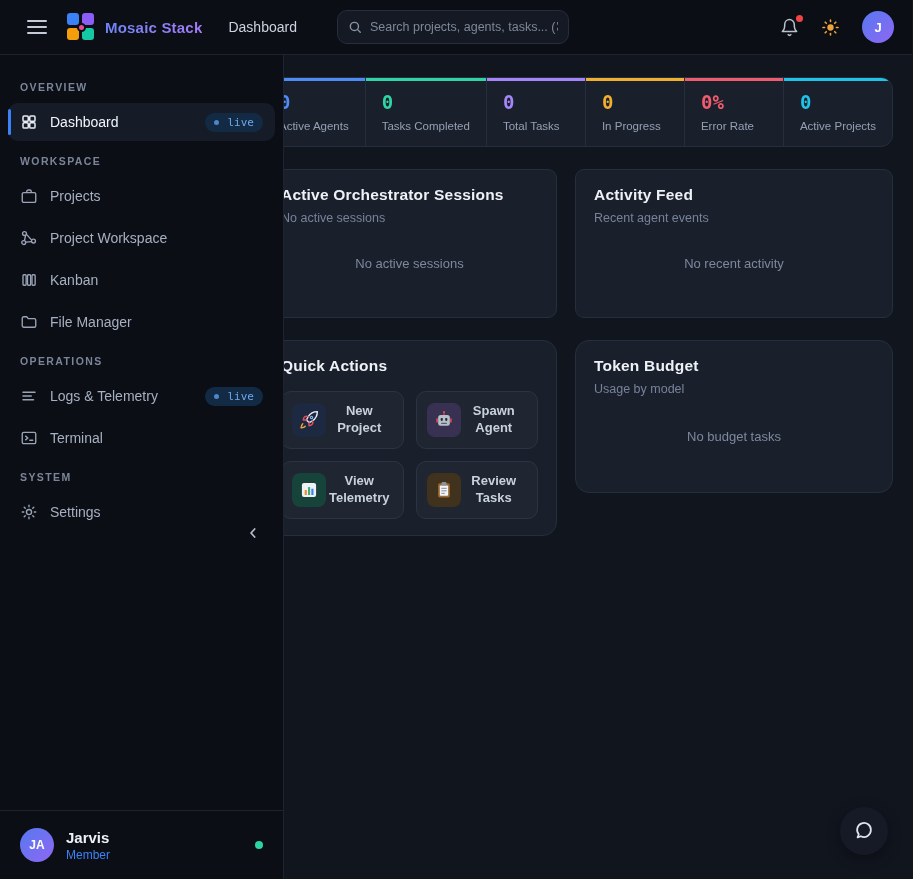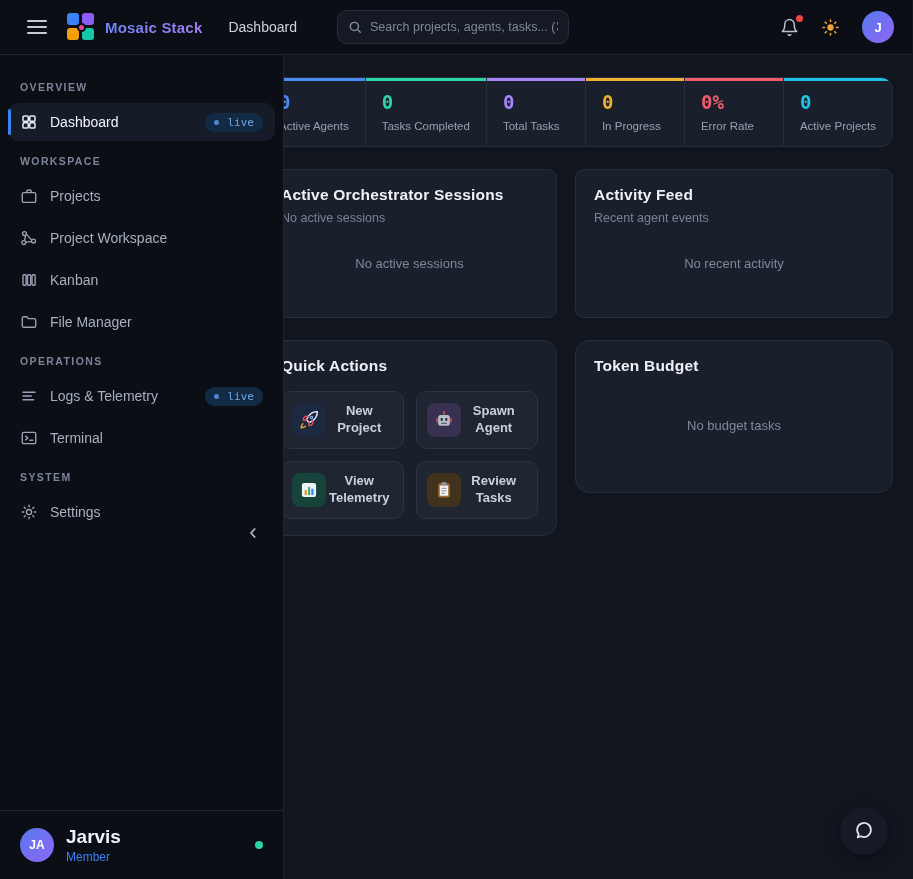--- a/index.html
+++ b/index.html
@@ -90,21 +90,21 @@
     position:absolute; left:0; right:0; bottom:0; height:69px;
     border-top:1px solid #1d2430; display:flex; align-items:center;
     padding:2px 20px; gap:12px;
   }
   .avatar-lg {
     width:34px; height:34px; border-radius:50%;
     background:linear-gradient(135deg,#5679f0,#8e67f3);
     display:flex; align-items:center; justify-content:center;
     font-size:12px; font-weight:bold; color:#fff;
   }
-  .user-name { font-size:19px; font-weight:bold; color:#eef1f7; }
+  .user-name { font-size:15px; font-weight:bold; color:#eef1f7; }
   .user-role { font-size:12px; color:#3b82f6; margin-top:2px; }
   .presence-dot { margin-left:auto; width:8px; height:8px; border-radius:50%; background:#2bd4a2; }
 
   
   .main { position:fixed; top:55px; left:240px; width:673px; height:824px; padding:22px 20px 0 22px; }
 
   .stats-row {
     display:flex; height:70px; background:#1a202b;
     border:1px solid #252e3c; border-radius:12px; overflow:hidden;
   }
@@ -423,20 +423,21 @@
               <line x1="8.8" y1="16" x2="13" y2="16" stroke="#8a929e" stroke-width="1.2"></line>
             </svg>
           </span>
           <span class="qa-label">Review Tasks</span>
         </div>
       </div>
     </div>
 
     <div class="card card-budget">
       <div class="card-title">Token Budget</div>
+      <div class="card-sub">Usage by model</div>
       <div class="card-empty">No budget tasks</div>
     </div>
   </div>
 </div>
 
 <div class="chat-fab">
   <span>
     <svg width="22" height="22" viewBox="0 0 24 24" fill="none" stroke="#dfe5ee" stroke-width="1.9" stroke-linejoin="round">
       <path d="M19.5 11a7.5 7.5 0 0 1-10.9 6.7L5 19l1.3-3.4A7.5 7.5 0 1 1 19.5 11z"></path>
     </svg>

